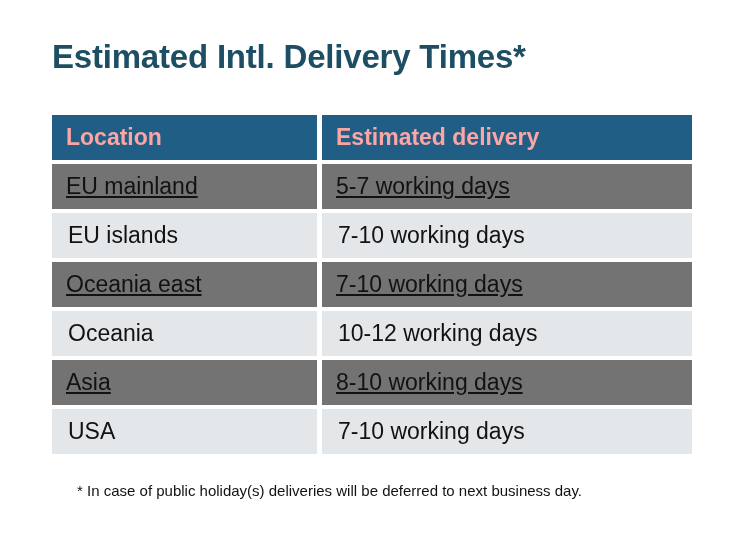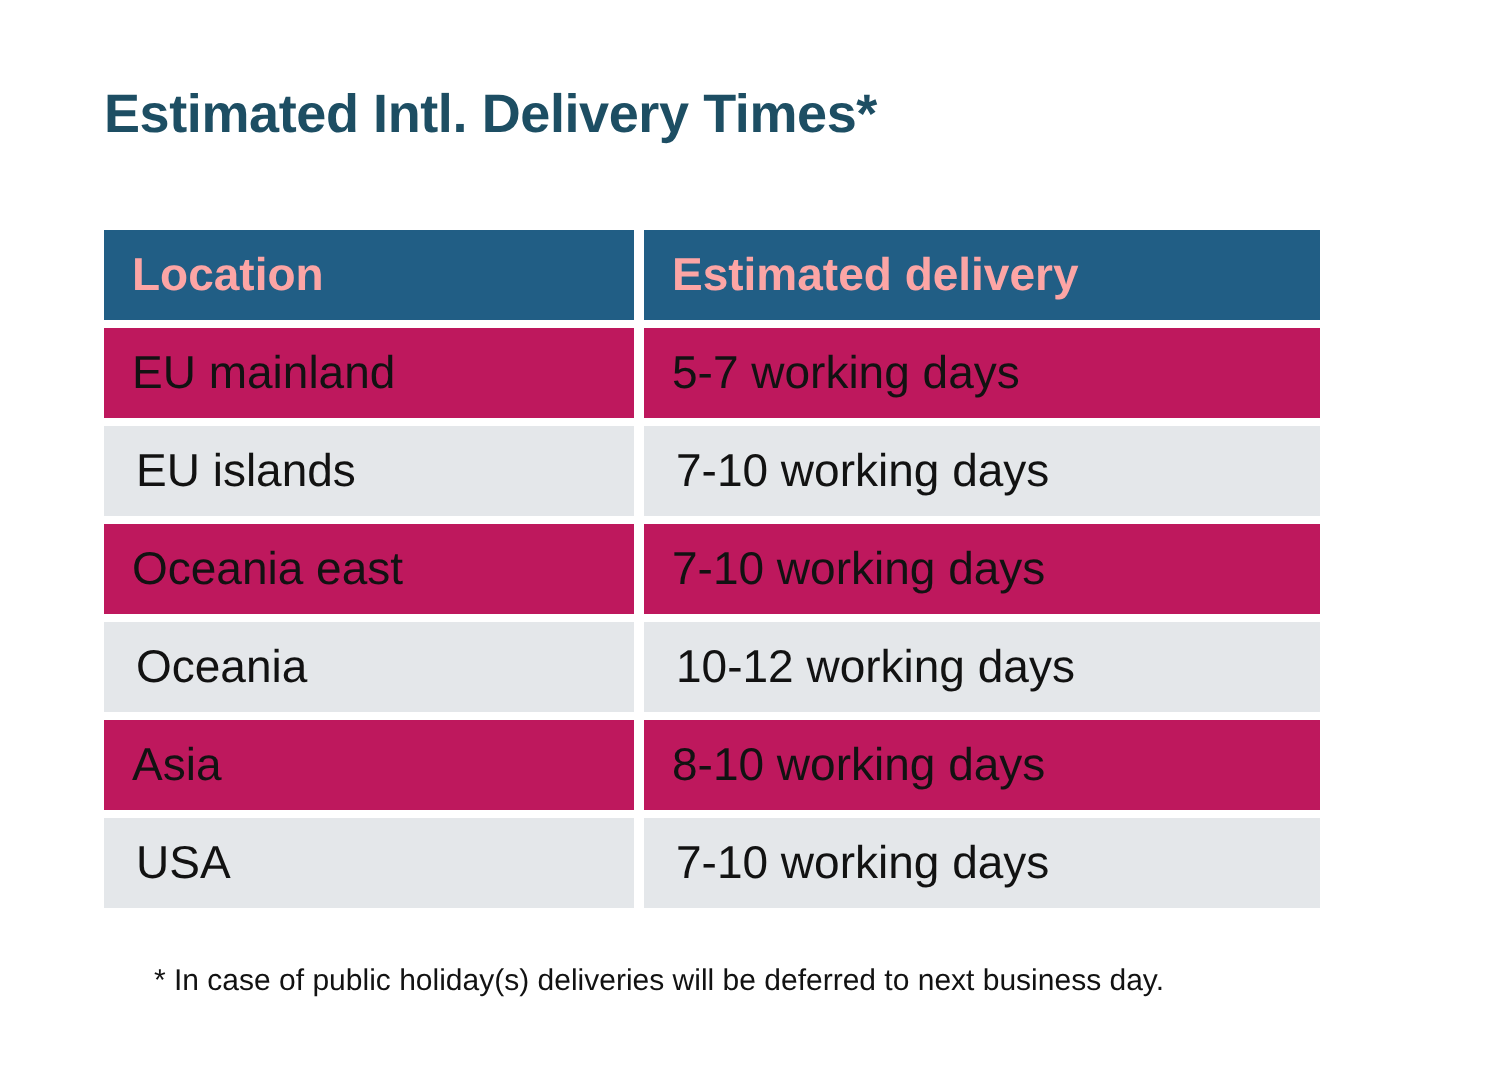--- a/index.html
+++ b/index.html
@@ -16,21 +16,21 @@
   .page {
     position: relative;
     width: 745px;
     height: 536px;
     background: #ffffff;
   }
   .page-title {
     position: absolute;
     left: 52px;
     top: 36px;
-    font-size: 27px;
+    font-size: 33px;
     font-weight: 600;
     letter-spacing: -0.2px;
     color: #1d4e63;
     line-height: 42px;
     white-space: nowrap;
   }
   .delivery-table {
     position: absolute;
     left: 52px;
     top: 115px;
@@ -55,30 +55,31 @@
     font-size: 23px;
     color: #121212;
     overflow: hidden;
     white-space: nowrap;
   }
   .cell-location {
     width: 265px;
     margin-right: 5px;
   }
   .cell-delivery {
-    width: 338px;
+    width: 370px;
   }
   .header-row .cell {
     background: #215e85;
     color: #fca5a5;
     font-weight: bold;
     font-size: 23px;
   }
   .row-dark .cell {
-    background: #be185d;
+    background: #737373;
+    text-decoration: underline;
   }
   .row-light .cell {
     background: #e4e7ea;
     padding-left: 16px;
   }
   .footnote {
     position: absolute;
     left: 77px;
     top: 481px;
     font-size: 15px;

